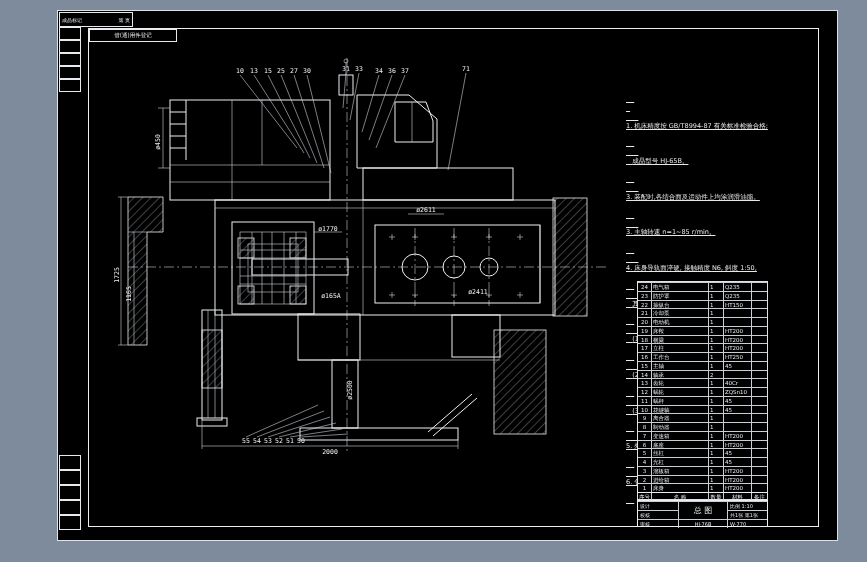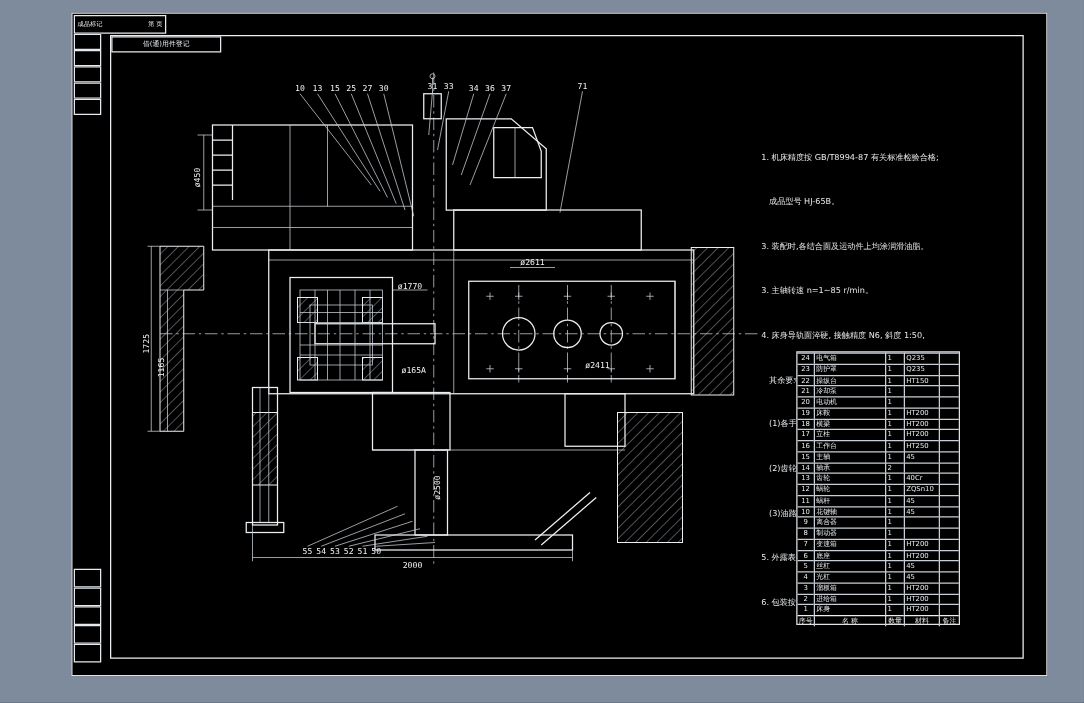--- a/index.html
+++ b/index.html
@@ -12,22 +12,22 @@
   .abs { position:absolute; }
   .frame { left:88px; top:28px; width:731px; height:499px;
            border:1px solid #eceff2; }
   .wbox { border:1px solid #e6eaee; color:#e9ebee; background:#000; }
   .corner-label { left:59px; top:12px; width:74px; height:15px; display:flex;
                   align-items:center; justify-content:space-between;
                   font-size:5px; padding:0 2px; }
   .rev-cell { width:22px; height:13px; }
   .borrow-box { left:89px; top:29px; width:88px; height:13px; font-size:5.5px;
                 display:flex; align-items:center; justify-content:center; }
-  .notes { left:609px; top:86px; width:200px; color:#e6e8ea; font-size:6.5px;
-           line-height:8.9px; white-space:pre-wrap; }
+  .notes { left:626px; top:86px; width:200px; color:#e6e8ea; font-size:6.5px;
+           line-height:8.9px; white-space:pre-wrap;text-decoration:underline; }
   .note-line { height:8.9px; overflow:hidden; }
   .bom { left:637px; top:281px; width:131px; height:219px;
          border:1px solid #dfe3e8; display:flex; flex-direction:column;
          color:#e9ebee; background:#000; }
   .bom-body { flex:1; display:flex; flex-direction:column; }
   .bom-row, .bom-head { display:grid; grid-template-columns:13px 57px 15px 28px auto;
          height:8.76px; flex:0 0 8.76px; font-size:5.5px; line-height:8.4px; }
   .bc { border-left:1px solid #c9cfd6; border-top:1px solid #c9cfd6;
         overflow:hidden; padding-left:1px; white-space:nowrap; }
   .bc:first-child { border-left:none; text-align:center; padding-left:0; }
@@ -412,14 +412,24 @@
       </div>
     <div class="bom-head">
       <div class="bc">序号</div>
       <div class="bc">名  称</div>
       <div class="bc">数量</div>
       <div class="bc">材料</div>
       <div class="bc">备注</div>
     </div>
   </div>
 
+  <div class="abs tblock">
+    <div class="tc first">设计</div>
+    <div class="tc tb-title">总  图</div>
+    <div class="tc">比例 1:10</div>
+    <div class="tc first">校核</div>
+    <div class="tc" style="grid-column:3">共1张 第1张</div>
+    <div class="tc first">审核</div>
+    <div class="tc tb-model">HJ-76B</div>
+    <div class="tc">W-770</div>
+  </div>
 
 </div>
 
 </body></html>

